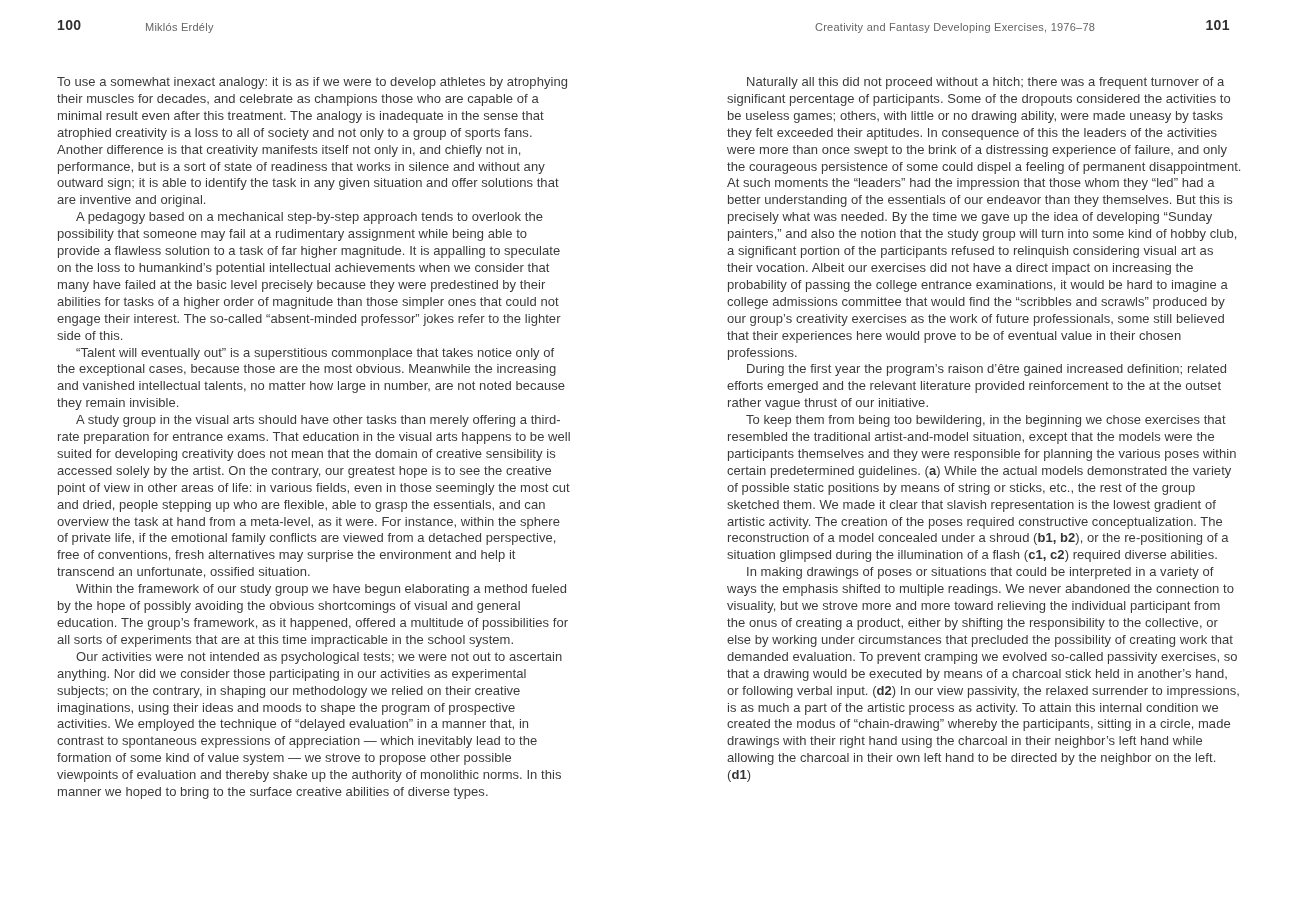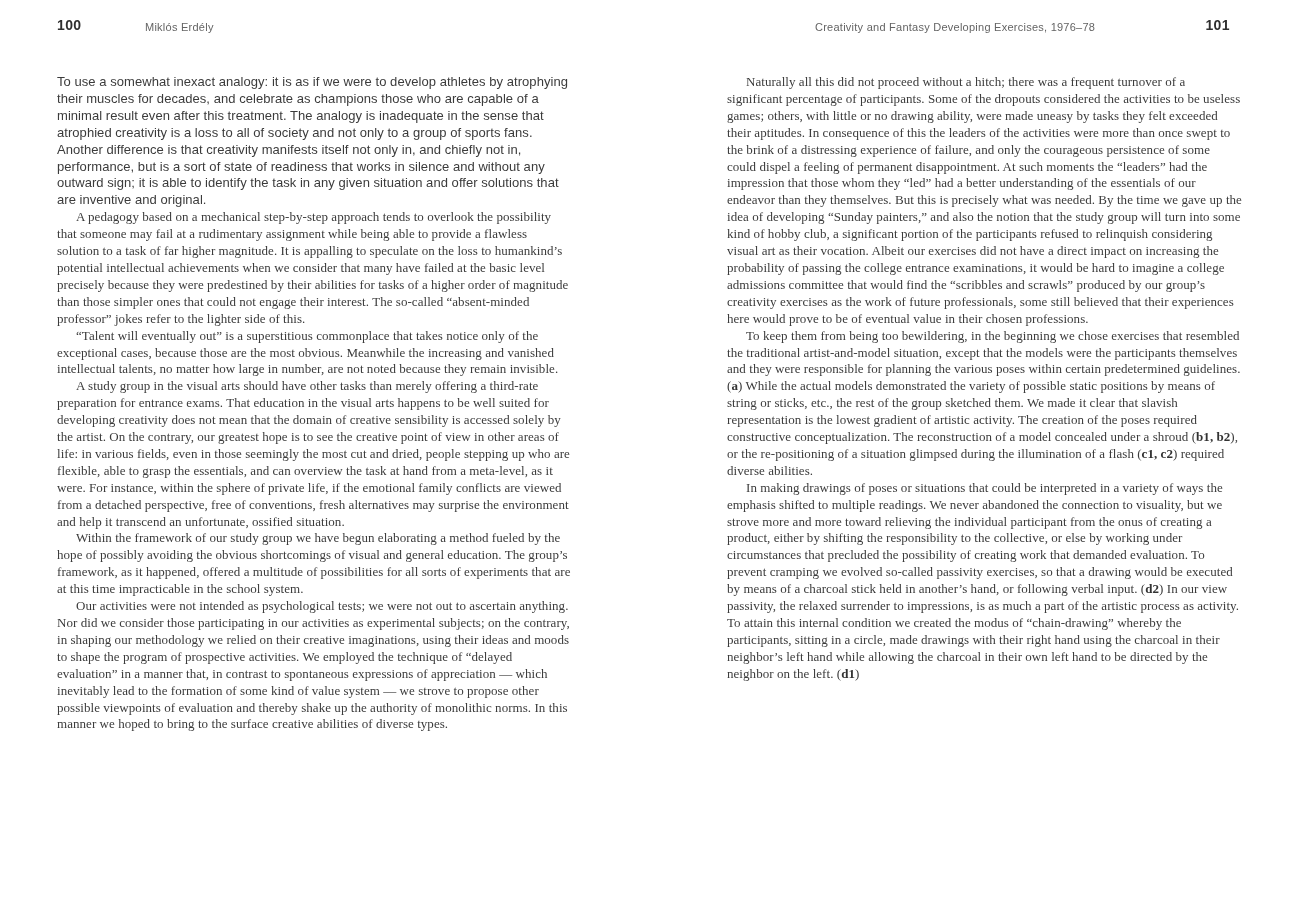--- a/index.html
+++ b/index.html
@@ -58,21 +58,20 @@
     line-height: 16.9px;
     letter-spacing: 0.05px;
     color: #3b3b3b;
     text-align: left;
   }
   .body-text p {
     margin: 0;
   }
   .body-text p.indent {
     text-indent: 19px;
-    font-family: Liberation Serif, serif;
   }
   .body-text b {
     font-weight: 700;
     color: #333333;
   }
 </style>
 </head>
 <body>
 
 <div class="spread">
@@ -88,18 +87,19 @@
       <p class="indent">Within the framework of our study group we have begun elaborating a method fueled by the hope of possibly avoiding the obvious shortcomings of visual and general education. The group’s framework, as it happened, offered a multitude of possibilities for all sorts of experiments that are at this time impracticable in the school system.</p>
       <p class="indent">Our activities were not intended as psychological tests; we were not out to ascertain anything. Nor did we consider those participating in our activities as experimental subjects; on the contrary, in shaping our methodology we relied on their creative imaginations, using their ideas and moods to shape the program of prospective activities. We employed the technique of “delayed evaluation” in a manner that, in contrast to spontaneous expressions of appreciation — which inevitably lead to the formation of some kind of value system — we strove to propose other possible viewpoints of evaluation and thereby shake up the authority of monolithic norms. In this manner we hoped to bring to the surface creative abilities of diverse types.</p>
     </div>
   </section>
 
   <section class="page page-right">
     <div class="running-header">Creativity and Fantasy Developing Exercises, 1976–78</div>
     <div class="folio">101</div>
     <div class="body-text">
       <p class="indent">Naturally all this did not proceed without a hitch; there was a frequent turnover of a significant percentage of participants. Some of the dropouts considered the activities to be useless games; others, with little or no drawing ability, were made uneasy by tasks they felt exceeded their aptitudes. In consequence of this the leaders of the activities were more than once swept to the brink of a distressing experience of failure, and only the courageous persistence of some could dispel a feeling of permanent disappointment. At such moments the “leaders” had the impression that those whom they “led” had a better understanding of the essentials of our endeavor than they themselves. But this is precisely what was needed. By the time we gave up the idea of developing “Sunday painters,” and also the notion that the study group will turn into some kind of hobby club, a significant portion of the participants refused to relinquish considering visual art as their vocation. Albeit our exercises did not have a direct impact on increasing the probability of passing the college entrance examinations, it would be hard to imagine a college admissions committee that would find the “scribbles and scrawls” produced by our group’s creativity exercises as the work of future professionals, some still believed that their experiences here would prove to be of eventual value in their chosen professions.</p>
+      <p class="indent">During the first year the program’s raison d’être gained increased definition; related efforts emerged and the relevant literature provided reinforcement to the at the outset rather vague thrust of our initiative.</p>
       <p class="indent">To keep them from being too bewildering, in the beginning we chose exercises that resembled the traditional artist-and-model situation, except that the models were the participants themselves and they were responsible for planning the various poses within certain predetermined guidelines. (<b>a</b>) While the actual models demonstrated the variety of possible static positions by means of string or sticks, etc., the rest of the group sketched them. We made it clear that slavish representation is the lowest gradient of artistic activity. The creation of the poses required constructive conceptualization. The reconstruction of a model concealed under a shroud (<b>b1, b2</b>), or the re-positioning of a situation glimpsed during the illumination of a flash (<b>c1, c2</b>) required diverse abilities.</p>
       <p class="indent">In making drawings of poses or situations that could be interpreted in a variety of ways the emphasis shifted to multiple readings. We never abandoned the connection to visuality, but we strove more and more toward relieving the individual participant from the onus of creating a product, either by shifting the responsibility to the collective, or else by working under circumstances that precluded the possibility of creating work that demanded evaluation. To prevent cramping we evolved so-called passivity exercises, so that a drawing would be executed by means of a charcoal stick held in another’s hand, or following verbal input. (<b>d2</b>) In our view passivity, the relaxed surrender to impressions, is as much a part of the artistic process as activity. To attain this internal condition we created the modus of “chain-drawing” whereby the participants, sitting in a circle, made drawings with their right hand using the charcoal in their neighbor’s left hand while allowing the charcoal in their own left hand to be directed by the neighbor on the left. (<b>d1</b>)</p>
     </div>
   </section>
 
 </div>
 
 </body></html>

